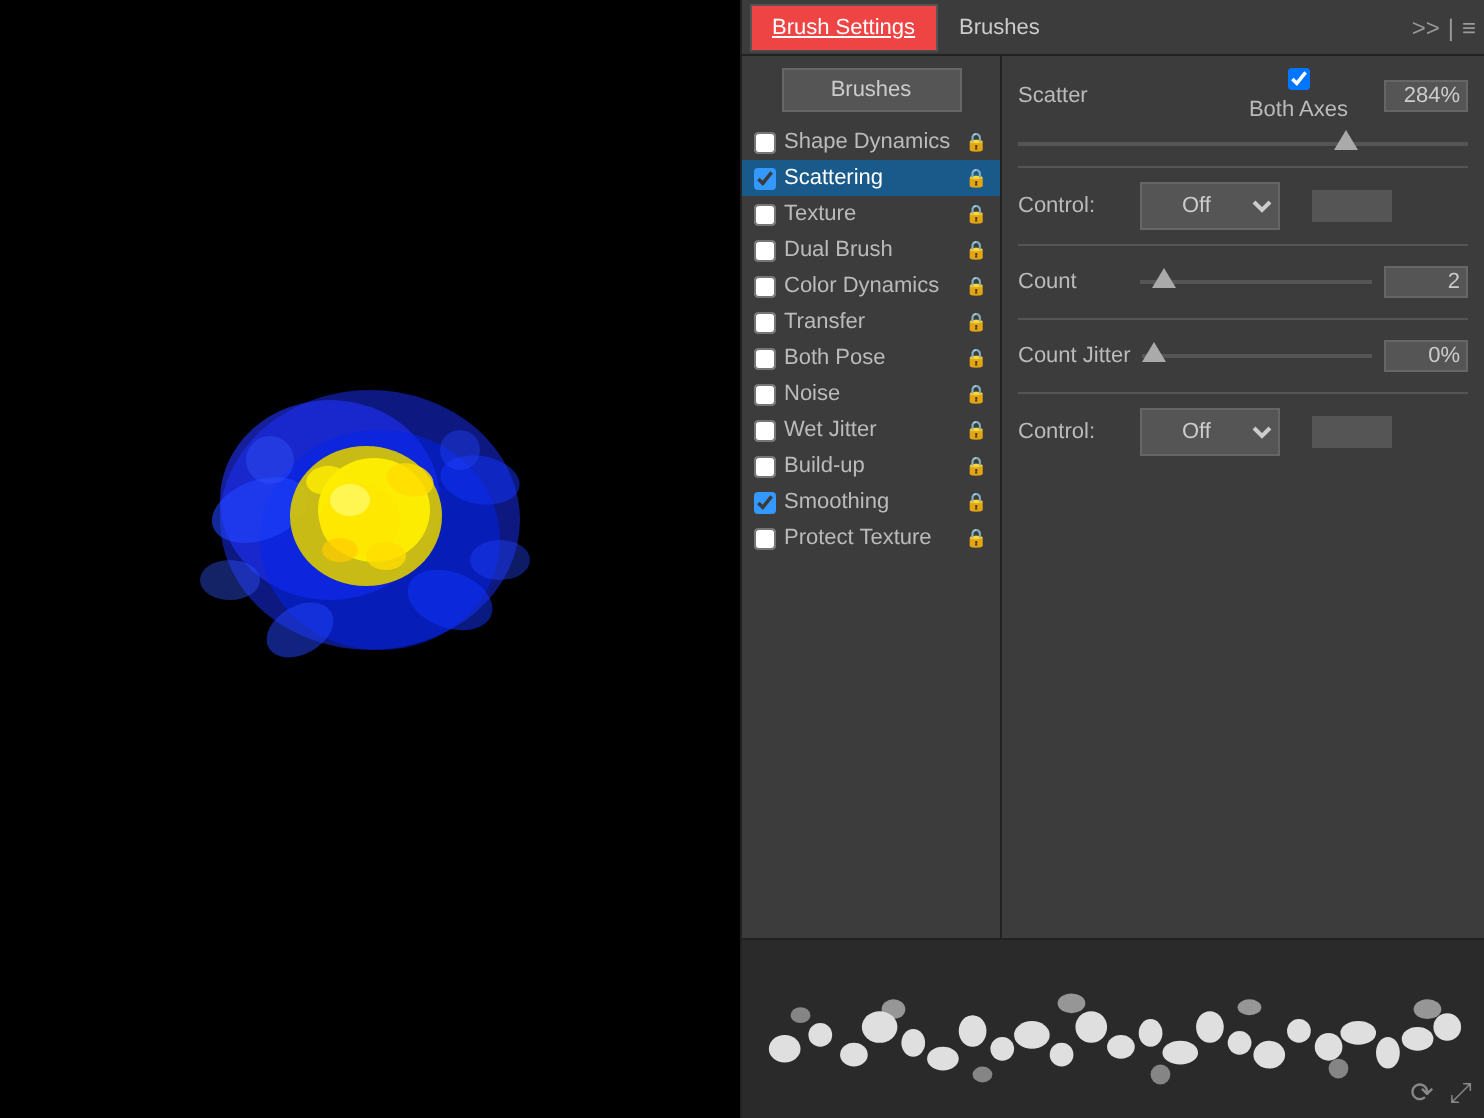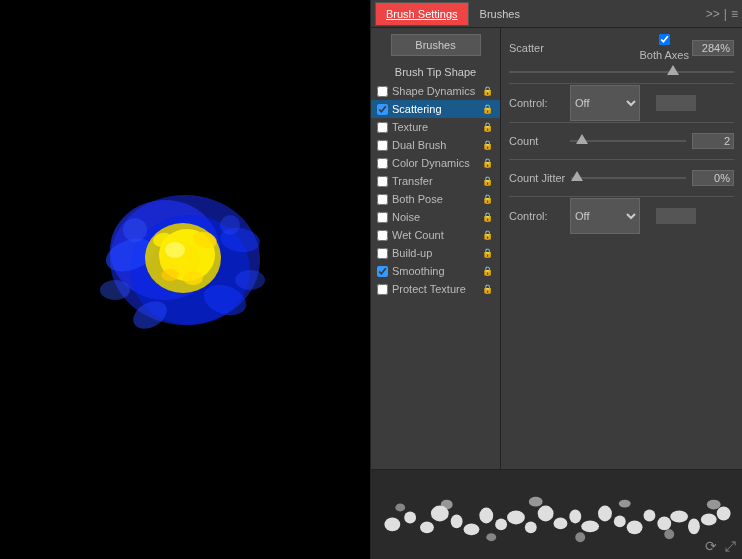--- a/index.html
+++ b/index.html
@@ -170,21 +170,21 @@
 
     .row-label {
       font-size: 11px;
       color: #bbb;
       min-width: 55px;
     }
 
     .scatter-header {
       display: flex;
       align-items: center;
-      gap: 3px;
+      gap: 18px;
       margin-bottom: 4px;
     }
 
     .scatter-label {
       font-size: 11px;
       color: #bbb;
       flex: 1;
     }
 
     .checkbox-label {
@@ -220,22 +220,22 @@
       border-right: 6px solid transparent;
       border-bottom: 10px solid #aaa;
       left: 0;
     }
 
     .select-control {
       background: #555;
       border: 1px solid #666;
       color: #ccc;
       font-size: 11px;
-      height: 36px;
-      padding: 0 0;
+      height: 24px;
+      padding: 0 16px;
       width: 70px;
     }
 
     .control-row {
       display: flex;
       align-items: center;
       gap: 16px;
       height: 22px;
     }
 
@@ -352,21 +352,20 @@
       <span>&gt;&gt;</span>
       <span>|</span>
       <span>≡</span>
     </div>
   </div>
 
   <div class="panel-content">
 
     <div class="brush-sidebar">
       <button class="brushes-btn">Brushes</button>
-      <div class="brush-tip-shape">Brush Tip Shape</div>
       <div id="brush-list">
 
       <div class="brush-list-item">
             <input type="checkbox" style="">
             <span>Shape Dynamics</span>
             <span class="lock-icon" style="font-size: 9px;">🔒</span>
           </div>
           <div class="brush-list-item selected">
             <input type="checkbox" checked="" style="">
             <span>Scattering</span>
@@ -397,21 +396,21 @@
             <span>Both Pose</span>
             <span class="lock-icon" style="font-size: 9px;">🔒</span>
           </div>
           <div class="brush-list-item">
             <input type="checkbox" style="">
             <span>Noise</span>
             <span class="lock-icon" style="font-size: 9px;">🔒</span>
           </div>
           <div class="brush-list-item">
             <input type="checkbox" style="">
-            <span>Wet Count</span>
+            <span>Wet Jitter</span>
             <span class="lock-icon" style="font-size: 9px;">🔒</span>
           </div>
           <div class="brush-list-item">
             <input type="checkbox" style="">
             <span>Build-up</span>
             <span class="lock-icon" style="font-size: 9px;">🔒</span>
           </div>
           <div class="brush-list-item">
             <input type="checkbox" checked="" style="">
             <span>Smoothing</span>

